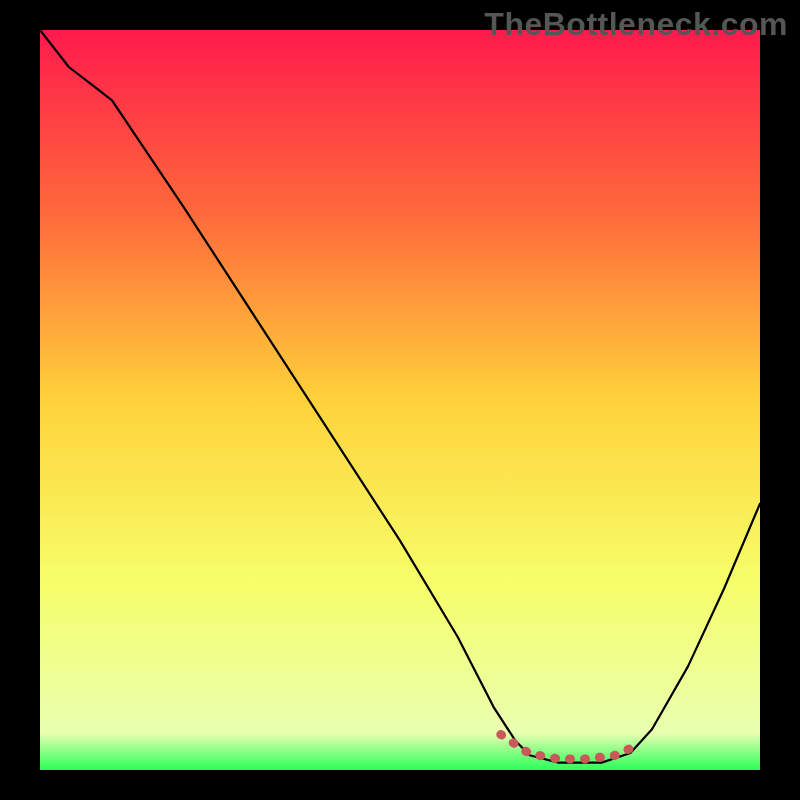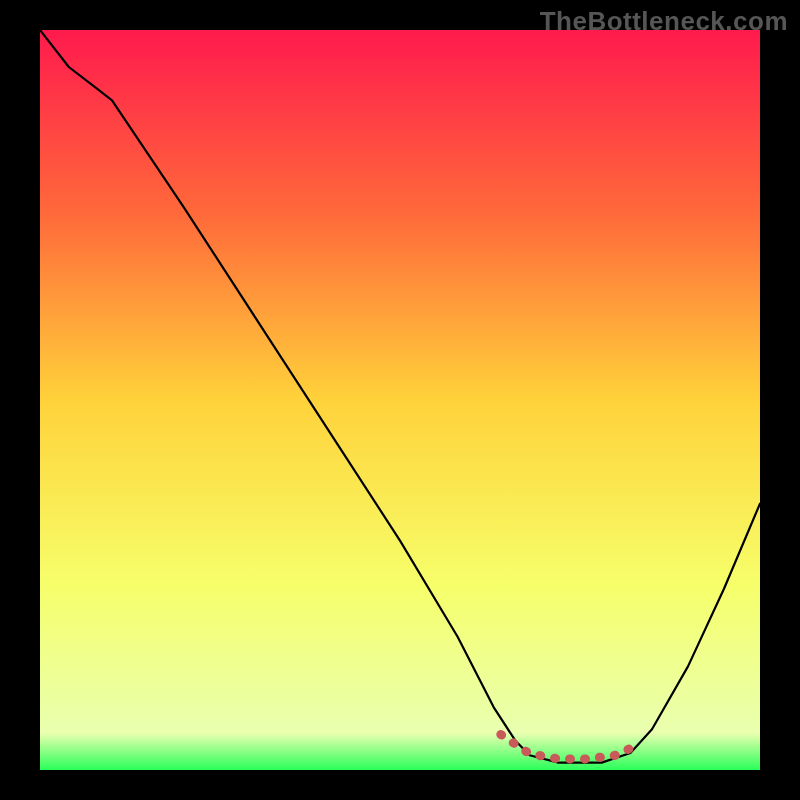--- a/index.html
+++ b/index.html
@@ -13,21 +13,21 @@
   .container {
     position: relative;
     width: 800px;
     height: 800px;
   }
   .watermark {
     position: absolute;
     top: 6px;
     right: 12px;
     font-family: Arial, Helvetica, sans-serif;
-    font-size: 26px;
+    font-size: 32px;
     font-weight: bold;
     color: #565656;
     z-index: 10;
     letter-spacing: 0.5px;
   }
   .plot-area {
     position: absolute;
     left: 40px;
     top: 30px;
     width: 720px;

